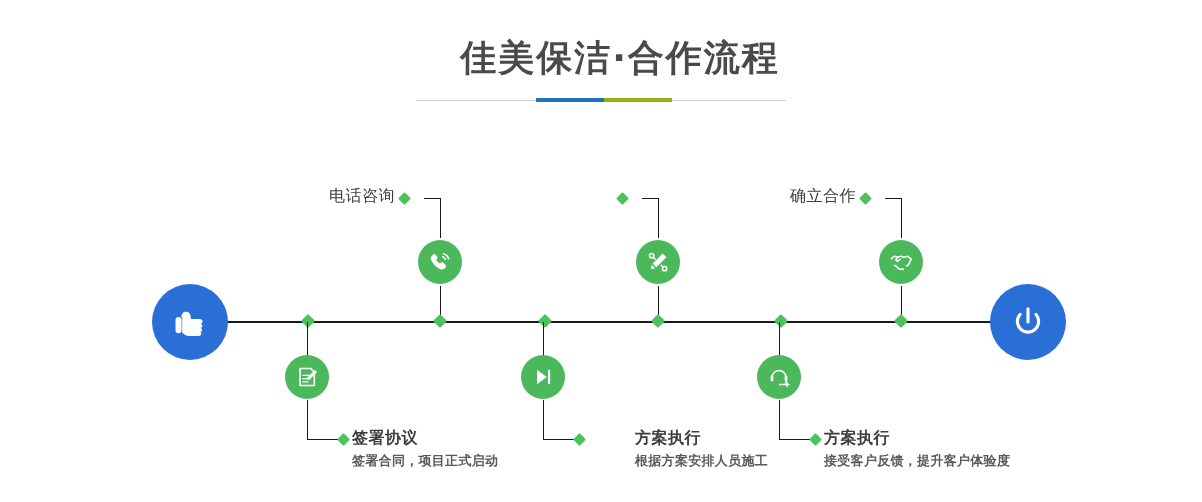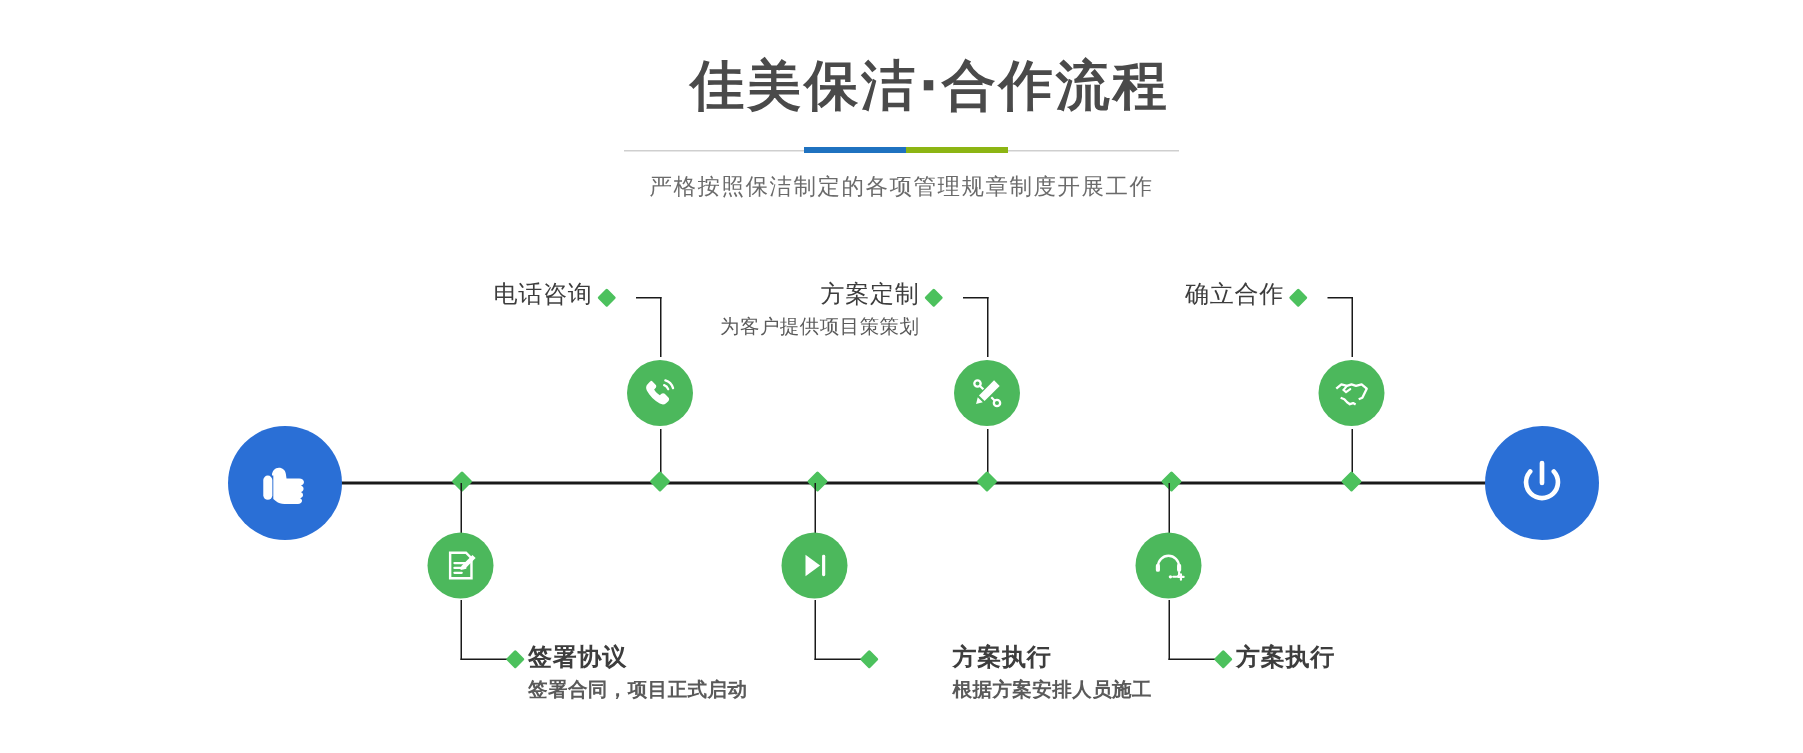--- a/index.html
+++ b/index.html
@@ -72,21 +72,20 @@
 
 <div id="root">
 
   <div class="header">
     <div class="title" style="color: rgb(74, 74, 74); padding-left: 38px;">佳美保洁·合作流程</div>
     <div class="divider-wrap">
       <div class="divider-line"></div>
       <div class="divider-seg-blue" style="background: rgb(31, 114, 192);"></div>
       <div class="divider-seg-green" style="background: rgb(140, 181, 19);"></div>
     </div>
-    <div class="subtitle" style="color: rgb(107, 107, 107);">严格按照保洁制定的各项管理规章制度开展工作</div>
   </div>
 
   <div class="timeline">
 
     <div class="axis" style="background: rgb(26, 26, 26);"></div>
 
     <div class="endpoint left" style="background: rgb(42, 111, 214);">
       <span>
         <svg width="44" height="44" viewBox="0 0 48 48">
           <path fill="#ffffff" d="M14.5 18.5c0-3.2 2.2-5.6 5.1-5.6 2.6 0 4.6 1.8 5 4.3l.5 3.5h9.3c1.9 0 3.4 1.1 3.4 2.6 0 1.2-.9 2.2-2.2 2.5 1.1.3 1.9 1.2 1.9 2.3 0 1.2-.9 2.2-2.1 2.4 1 .3 1.7 1.1 1.7 2.2 0 1.2-.9 2.1-2.1 2.3.8.3 1.4 1 1.4 1.9 0 1.3-1.3 2.3-3 2.3h-9.8c-2.5 0-4.4-.6-6.1-1.9l-2-1.6V18.5z"></path>
@@ -154,24 +153,20 @@
         <svg width="26" height="26" viewBox="0 0 32 32">
           <path fill="#ffffff" d="M21.8 5.6l4.6 4.6-12.4 12.4-4.6-4.6z"></path>
           <path fill="#ffffff" d="M8.4 19.4l4.2 4.2-5.6 1.4z"></path>
           <circle cx="8.2" cy="8.2" r="2.6" fill="none" stroke="#ffffff" stroke-width="1.9"></circle>
           <circle cx="24.2" cy="24.2" r="2.6" fill="none" stroke="#ffffff" stroke-width="1.9"></circle>
           <line x1="10" y1="10" x2="13" y2="13" stroke="#ffffff" stroke-width="1.8"></line>
           <line x1="19.5" y1="19.5" x2="22.4" y2="22.4" stroke="#ffffff" stroke-width="1.8"></line>
         </svg>
       </span>
     </div>
-    <div class="label-block" style="left:400px;top:186px;width:213px;">
-      <div class="label-title">方案定制</div>
-      <div class="label-desc">为客户提供项目策策划</div>
-    </div>
 
     <div class="connector" style="left: 543px; top: 322px; height: 34px; background: rgb(26, 26, 26);"></div>
     <div class="connector" style="left: 543px; top: 400px; height: 40px; background: rgb(26, 26, 26);"></div>
     <div class="lead" style="left: 543px; top: 439px; width: 36px; background: rgb(26, 26, 26);"></div>
     <div class="diamond" style="left: 575px; top: 435px; background: rgb(76, 193, 93);"></div>
     <div class="node" style="left: 521px; top: 355px; background: rgb(76, 184, 92);">
       <span>
         <svg width="26" height="26" viewBox="0 0 32 32">
           <path fill="#ffffff" d="M8.6 7.2l12 8.8-12 8.8z"></path>
           <rect fill="#ffffff" x="22.2" y="7.2" width="2.6" height="17.6" rx="1.2"></rect>
@@ -213,16 +208,17 @@
           <rect fill="#ffffff" x="5.6" y="14.6" width="3.4" height="6.6" rx="1.6"></rect>
           <rect fill="#ffffff" x="23" y="14.6" width="3.4" height="6.6" rx="1.6"></rect>
           <path fill="none" stroke="#ffffff" stroke-width="1.7" stroke-linecap="round" d="M24.7 21.3v1.6a2.4 2.4 0 0 1-2.4 2.4h-2.5"></path>
           <circle cx="17.6" cy="25.3" r="1.4" fill="#ffffff"></circle>
           <path fill="none" stroke="#ffffff" stroke-width="1.8" stroke-linecap="round" d="M24 25.4h4.4M26.2 23.2v4.4"></path>
         </svg>
       </span>
     </div>
     <div class="label-block bottom" style="left:824px;top:428px;width:250px;">
       <div class="label-title">方案执行</div>
+      <div class="label-desc">接受客户反馈，提升客户体验度</div>
     </div>
 
   </div>
 </div>
 
 </body></html>

